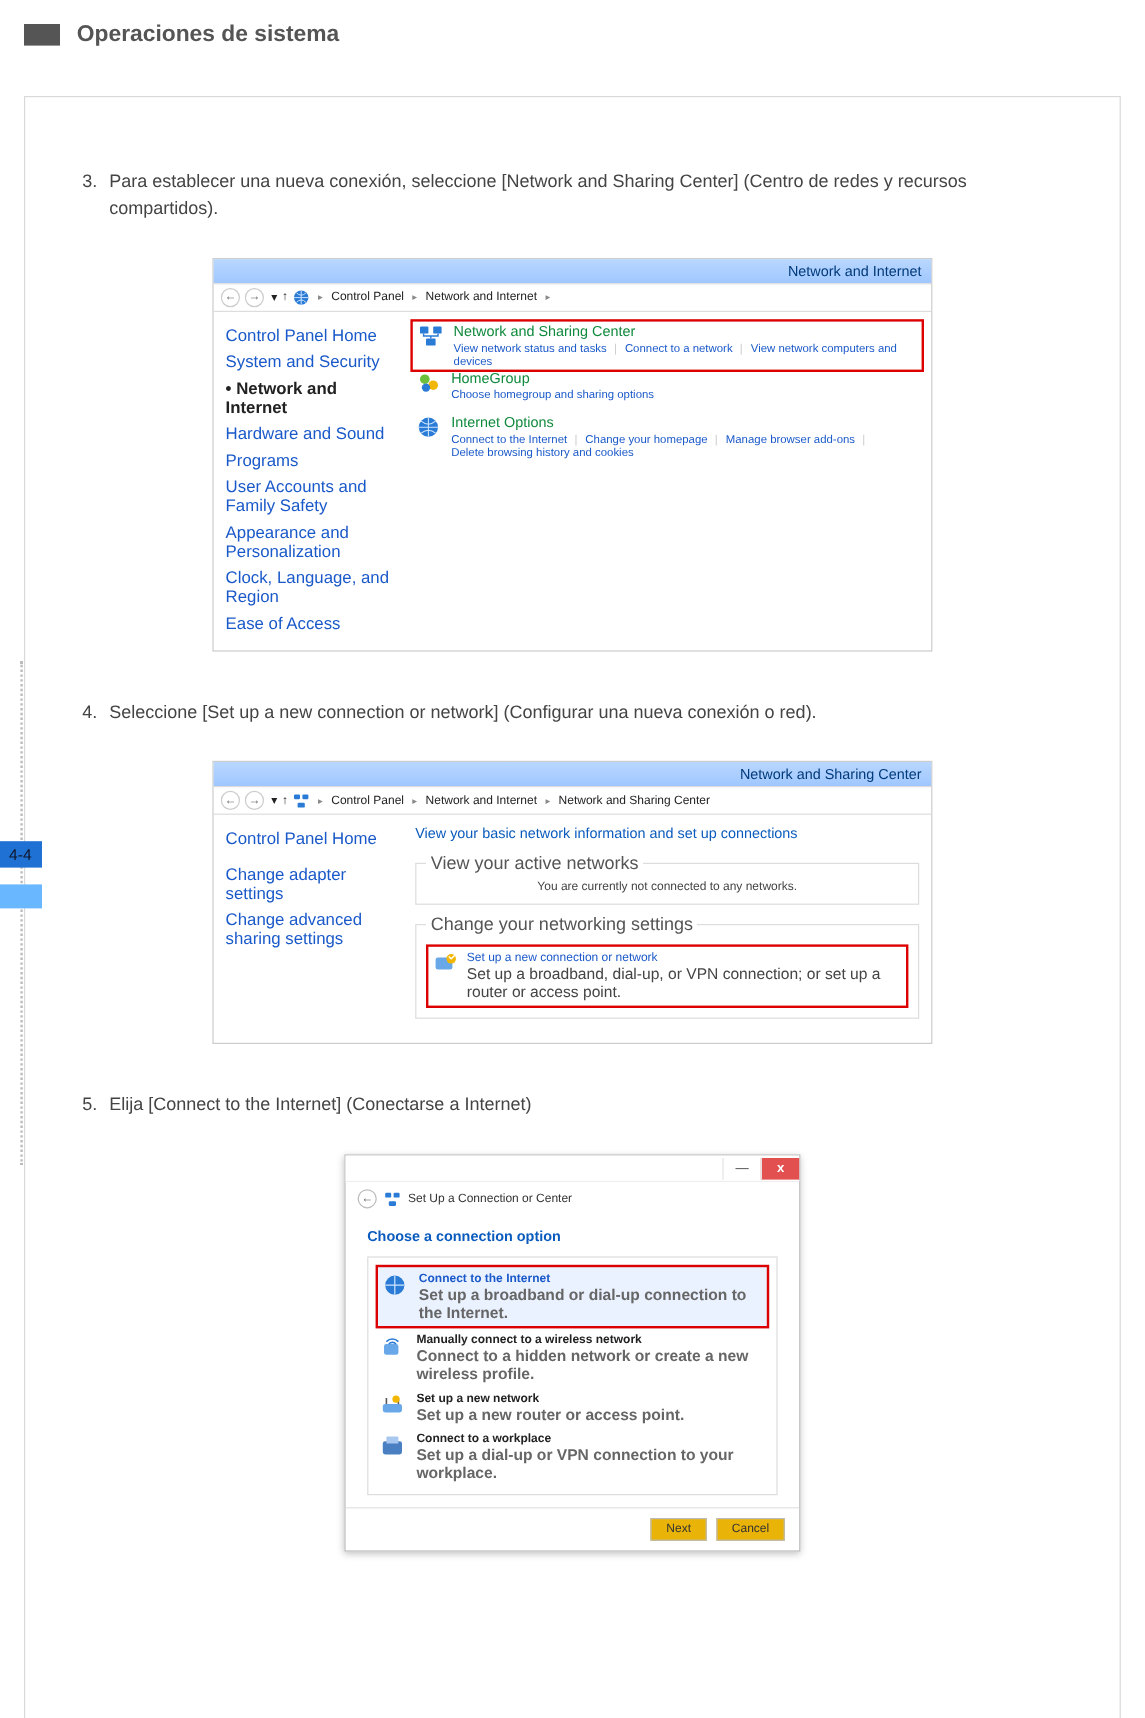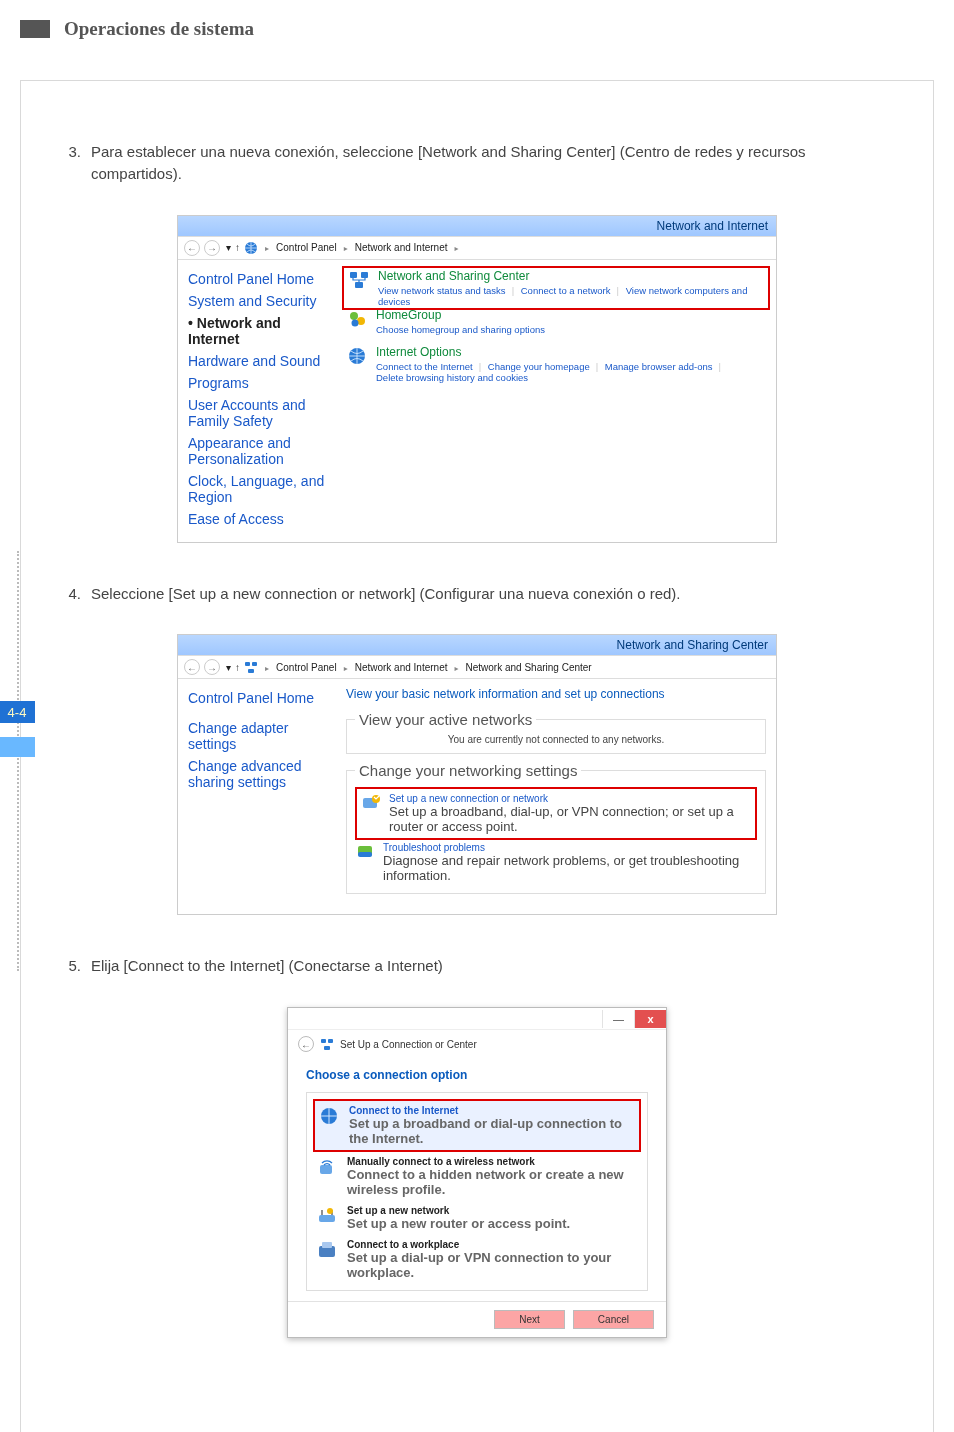--- a/index.html
+++ b/index.html
@@ -9,21 +9,20 @@
     width: 954px;
     color: #333;
   }
   .page {
     padding: 18px 20px 20px 20px;
   }
   .header-bar {
     display: flex;
     align-items: center;
     margin-bottom: 40px;
-    font-family: Liberation Serif, serif;
   }
   .header-swatch {
     width: 30px; height: 18px;
     background: #555;
     margin-right: 14px;
   }
   .header-title {
     color: #555;
     font-size: 19px;
     font-weight: bold;
@@ -137,26 +136,26 @@
   }
   .wizard-body { padding: 4px 18px 10px 18px; font-weight: bold; }
   .wizard-title { color:#0a5bbd; font-size:12px; margin:6px 0 10px 0; }
   .wiz-opt { display:flex; gap:8px; align-items:flex-start; padding:4px 2px; }
   .wiz-icon { width:24px; height:22px; flex:0 0 24px; display:flex; align-items:center; justify-content:center; }
   .wiz-opt .t1 { color:#222; font-size:10px; }
   .wiz-opt .t2 { color:#666; font-size:13px; }
   .wiz-opt.highlight { border:2px solid #d00; background:#eaf1ff; }
   .wiz-opt.highlight .t1 { color:#1a59c9; }
   .wizard-foot { border-top:1px solid #e2e2e2; padding:8px 12px; display:flex; justify-content:flex-end; gap:8px; }
-  .btn { border:1px solid #bbb; background:#fca5a5; font-size:10px; padding:3px 24px; color:#333; }
+  .btn { border:1px solid #bbb; background:#eab308; font-size:10px; padding:3px 12px; color:#333; }
 
   
   .page-tab {
     position:absolute; left:-22px; top:620px;
-    width:36px; height:22px; background:#1f71d4; color:#fef9c3;
+    width:36px; height:22px; background:#1f71d4; color:#0f172a;
     display:flex; align-items:center; justify-content:center; font-size:13px;
   }
   .page-tab-below {
     position:absolute; left:-22px; top:656px;
     width:36px; height:20px; background:#69b8ff;
   }
   
   .dotline {
     position:absolute; left:-4px; top:470px; height:420px;
     border-left:2px dotted #bbb;
@@ -317,32 +316,20 @@
                       <circle cx="15" cy="6" r="4" fill="#f2b705"></circle>
                       <path d="M13 4l2 2 3-3" stroke="#fff" stroke-width="1.2" fill="none"></path>
                     </svg>
                 </div>
                 <div>
                   <div class="opt-title">Set up a new connection or network</div>
                   <div class="opt-desc">Set up a broadband, dial-up, or VPN connection; or set up a router or access point.</div>
                 </div>
               </div>
             </div>
-            <div class="opt-row">
-              <div class="opt-icon">
-                <svg width="20" height="20">
-                    <rect x="3" y="4" width="14" height="10" rx="2" fill="#6bbf3b"></rect>
-                    <rect x="3" y="10" width="14" height="5" rx="2" fill="#2a7bd6"></rect>
-                  </svg>
-              </div>
-              <div>
-                <div class="opt-title">Troubleshoot problems</div>
-                <div class="opt-desc">Diagnose and repair network problems, or get troubleshooting information.</div>
-              </div>
-            </div>
           </fieldset>
         </div>
       </div>
     </div>
 
     <div class="step">
       <div class="step-num">5.</div>
       <div class="step-text">Elija [Connect to the Internet] (Conectarse a Internet)</div>
     </div>
 

